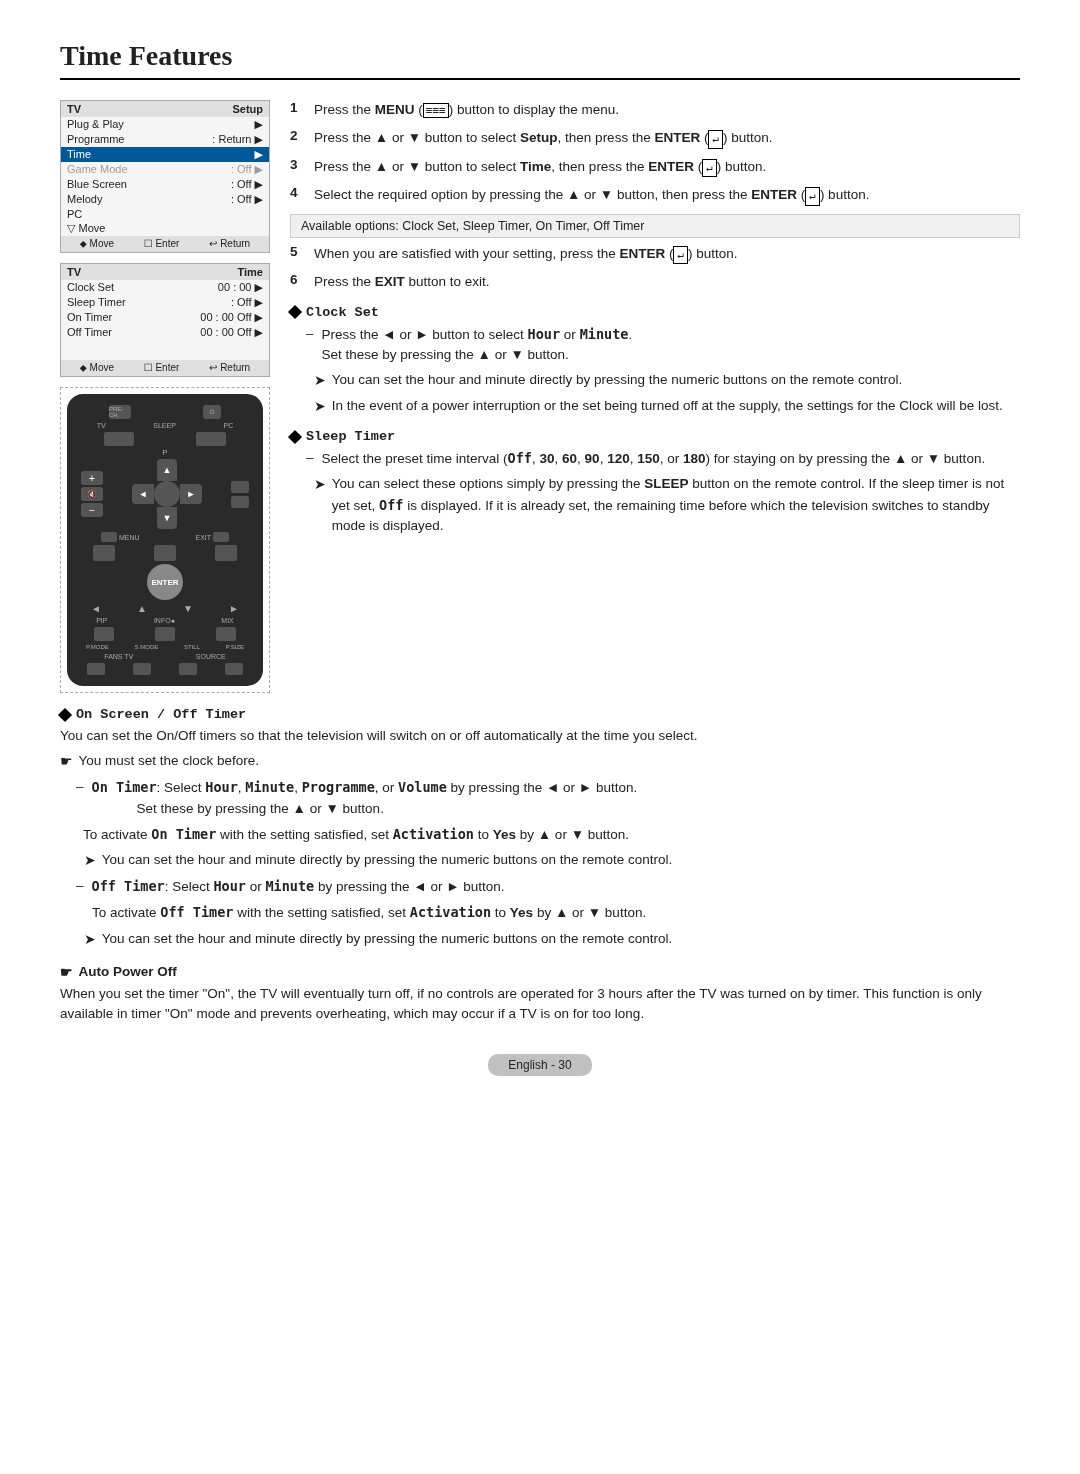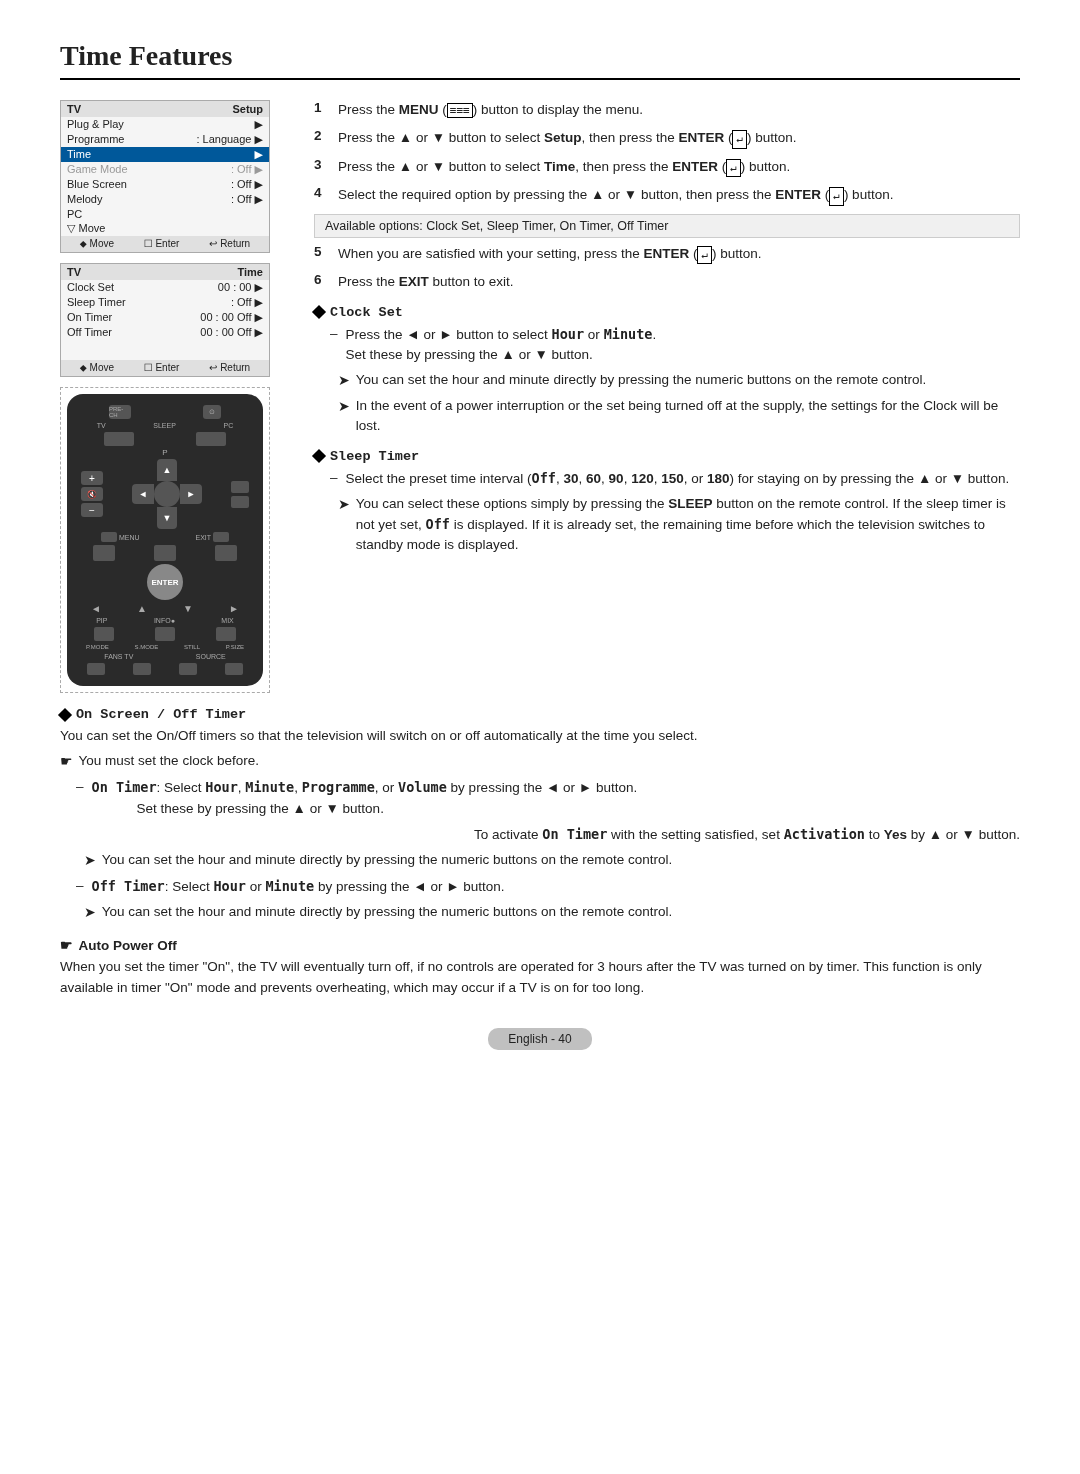--- a/index.html
+++ b/index.html
@@ -15,21 +15,20 @@
     .page-title {
       font-size: 28px;
       font-weight: bold;
       border-bottom: 2px solid #000;
       padding-bottom: 6px;
       margin-bottom: 20px;
       font-family: 'Times New Roman', serif;
     }
     .main-layout {
       display: flex;
-      gap: 24px;
     }
     .left-col {
       width: 230px;
       flex-shrink: 0;
     }
     .right-col {
       flex: 1;
     }
     
     .tv-menu {
@@ -266,21 +265,21 @@
       <div class="tv-menu-header">
         <span>TV</span>
         <span>Setup</span>
       </div>
       <div class="tv-menu-row">
         <span>Plug &amp; Play</span>
           <span>▶</span>
       </div>
       <div class="tv-menu-row">
         <span>Programme</span>
-          <span>: Language ▶</span>
+          <span>: Return ▶</span>
       </div>
       <div class="tv-menu-row highlighted">
         <span>Time</span>
           <span>▶</span>
       </div>
       <div class="tv-menu-row grayed">
         <span>Game Mode</span>
           <span>: Off ▶</span>
       </div>
       <div class="tv-menu-row">
@@ -524,41 +523,44 @@
   <div class="note-hand">
     <span class="hand-icon">☛</span>
     <span>You must set the clock before.</span>
   </div>
 
   <div class="dash-bullet">
     <span>–</span>
     <span><strong><code>On Timer</code></strong>: Select <strong><code>Hour</code></strong>, <strong><code>Minute</code></strong>, <strong><code>Programme</code></strong>, or <strong><code>Volume</code></strong> by pressing the ◄ or ► button.<br>
     &nbsp;&nbsp;&nbsp;&nbsp;&nbsp;&nbsp;&nbsp;&nbsp;&nbsp;&nbsp;&nbsp;&nbsp;Set these by pressing the ▲ or ▼ button.</span>
   </div>
-  <div class="sub-bullet" style="margin-left:23px;text-align:right;">
+  <div class="sub-bullet" style="margin-left:23px;">
     To activate <code><strong>On Timer</strong></code> with the setting satisfied, set <strong><code>Activation</code></strong> to <strong>Yes</strong> by ▲ or ▼ button.
   </div>
   <div class="arrow-bullet">
     <span class="arrow-symbol">➤</span>
     <span>You can set the hour and minute directly by pressing the numeric buttons on the remote control.</span>
   </div>
 
   <div class="dash-bullet">
     <span>–</span>
     <span><strong><code>Off Timer</code></strong>: Select <strong><code>Hour</code></strong> or <strong><code>Minute</code></strong> by pressing the ◄ or ► button.</span>
+  </div>
+  <div class="sub-bullet" style="margin-left:32px;">
+    To activate <code><strong>Off Timer</strong></code> with the setting satisfied, set <strong><code>Activation</code></strong> to <strong>Yes</strong> by ▲ or ▼ button.
   </div>
   <div class="arrow-bullet">
     <span class="arrow-symbol">➤</span>
     <span>You can set the hour and minute directly by pressing the numeric buttons on the remote control.</span>
   </div>
 </div>
 
 <div style="margin-top:14px;">
   <div class="section-header">
     <span class="hand-icon">☛</span>
     <span class="bold">Auto Power Off</span>
   </div>
   <p style="line-height:1.5;">When you set the timer "On", the TV will eventually turn off, if no controls are operated for 3 hours after the TV was turned on by timer. This function is only available in timer "On" mode and prevents overheating, which may occur if a TV is on for too long.</p>
 </div>
 
 <div class="footer">
-  <span class="footer-badge">English - 40</span>
+  <span class="footer-badge">English - 30</span>
 </div>
 
 </body></html>

